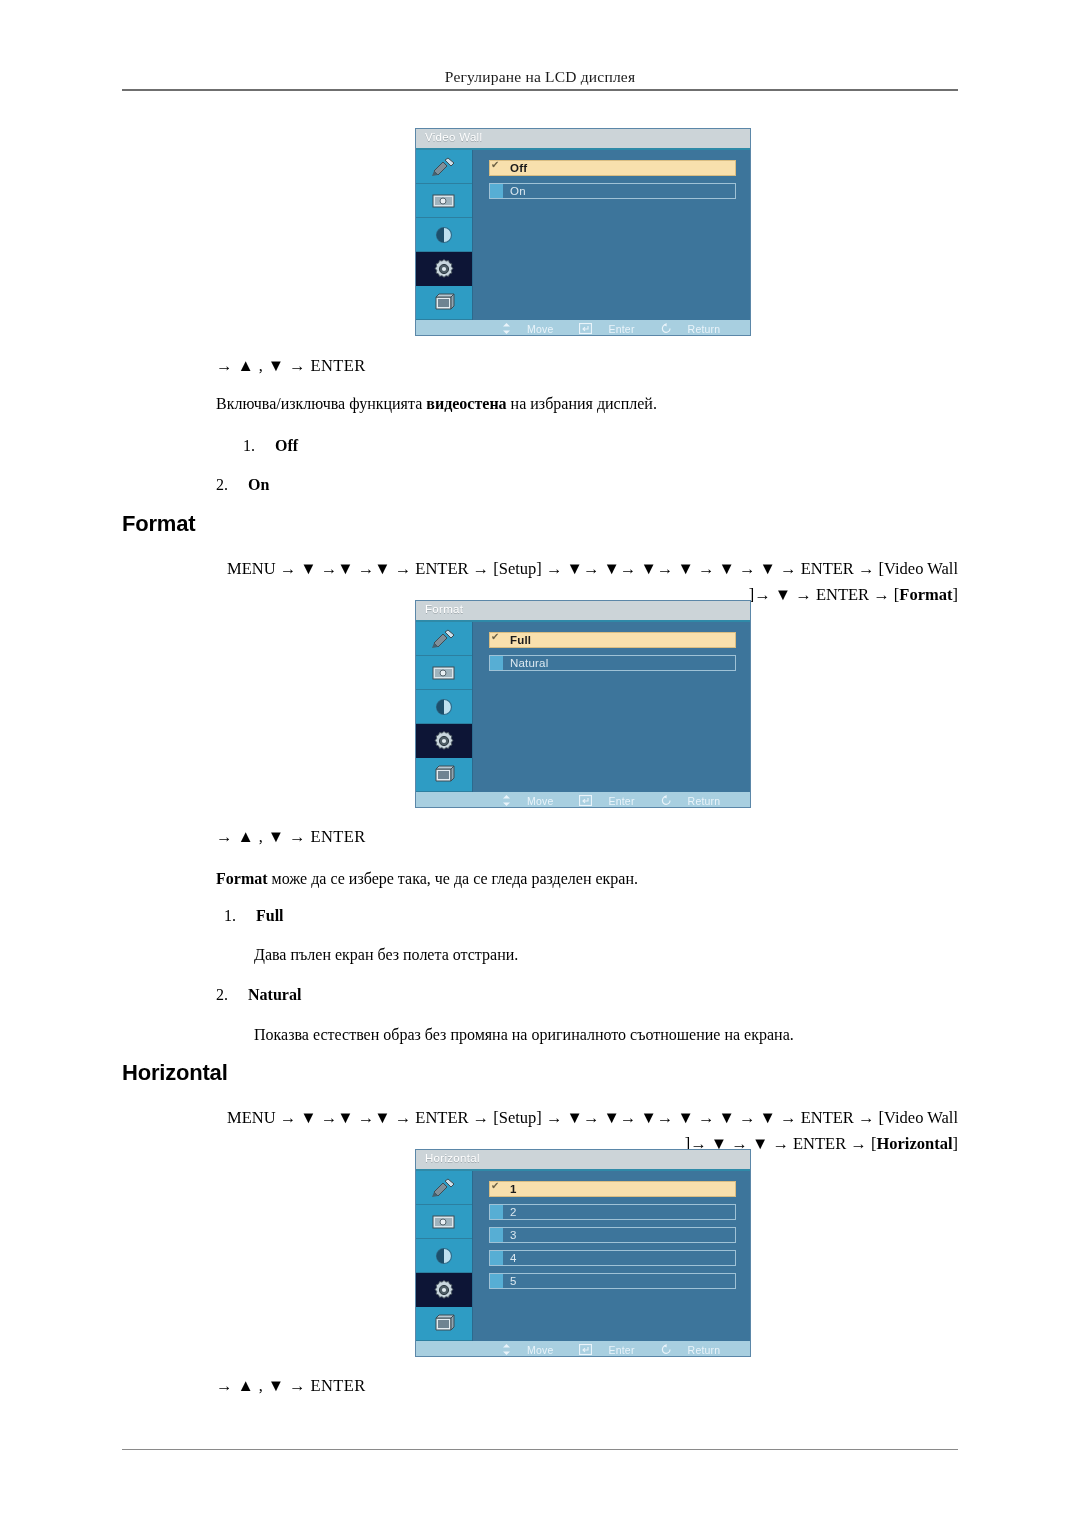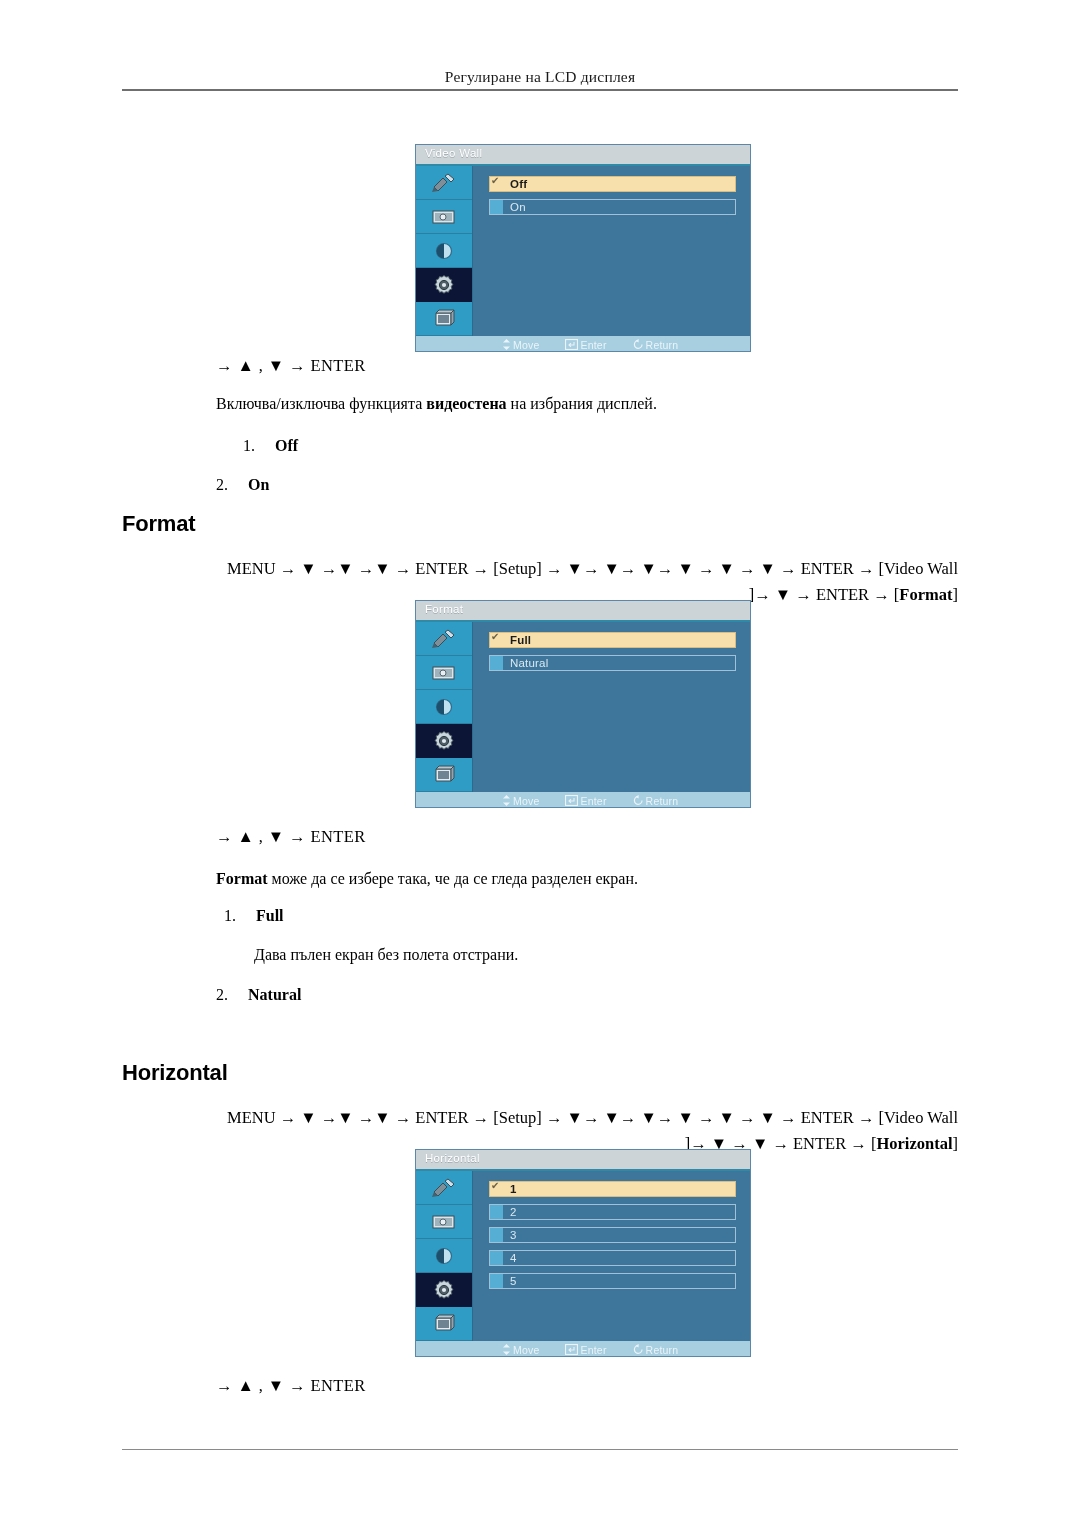--- a/index.html
+++ b/index.html
@@ -196,36 +196,36 @@
     background: #a8cfe0;
     display: flex;
     align-items: center;
     padding-left: 86px;
     box-sizing: border-box;
     gap: 26px;
   }
   .foot-item {
     display: flex;
     align-items: center;
-    gap: 2px;
+    gap: 16px;
     font-size: 10.5px;
     color: #eaf4fa;
     letter-spacing: .2px;
   }
   .foot-item .fi { display: block; }
 </style>
 </head>
 <body>
 
 <div class="page">
 
   <div class="run-header">Регулиране на LCD дисплея</div>
   <div class="header-rule"></div>
 
-  <div class="osd" id="osd1" style="left:415px; top:144px;">
+  <div class="osd" id="osd1" style="left:415px; top:128px;">
     <div class="osd-title">
       <span>Video Wall</span>
     </div>
     <div class="osd-main">
       <div class="osd-side">
         <div class="side-cell">
           <svg width="26" height="20" viewBox="0 0 26 20">
               <path d="M3 14 L12 5 L16 9 L7 18 Z" fill="#7f8f99" stroke="#3c4c55" stroke-width="1"></path>
               <path d="M14 3 L20 9 L23 6 L17 1 Z" fill="#cfe0ea" stroke="#3c4c55" stroke-width="1"></path>
               <path d="M3 14 L1 19 L7 18 Z" fill="#46606e"></path>
@@ -405,20 +405,21 @@
   </div>
 
   <div class="blk numitem" style="left:216px; top:907px;margin-left:8px;">
     <span class="num">1.</span><span class="lbl">Full</span>
   </div>
   <div class="blk subdesc" style="left:254px; top:946px;">Дава пълен екран без полета отстрани.</div>
 
   <div class="blk numitem" style="left:216px; top:986px;">
     <span class="num">2.</span><span class="lbl">Natural</span>
   </div>
+  <div class="blk subdesc" style="left:254px; top:1026px;">Показва естествен образ без промяна на оригиналното съотношение на екрана.</div>
 
   <div class="blk sec-head" style="left:122px; top:1060px;">Horizontal</div>
 
   <div class="blk menupath" style="left:216px; top:1105px;">
     <span>MENU → ▼ →▼ →▼ → ENTER → [Setup] → ▼→ ▼→ ▼→ ▼ → ▼ → ▼ → ENTER → [Video</span>
     <span>Wall ]→ ▼ → ▼ → ENTER → [</span><b>Horizontal</b><span>]</span>
   </div>
 
   <div class="osd" id="osd3" style="left:415px; top:1149px;">
     <div class="osd-title">

